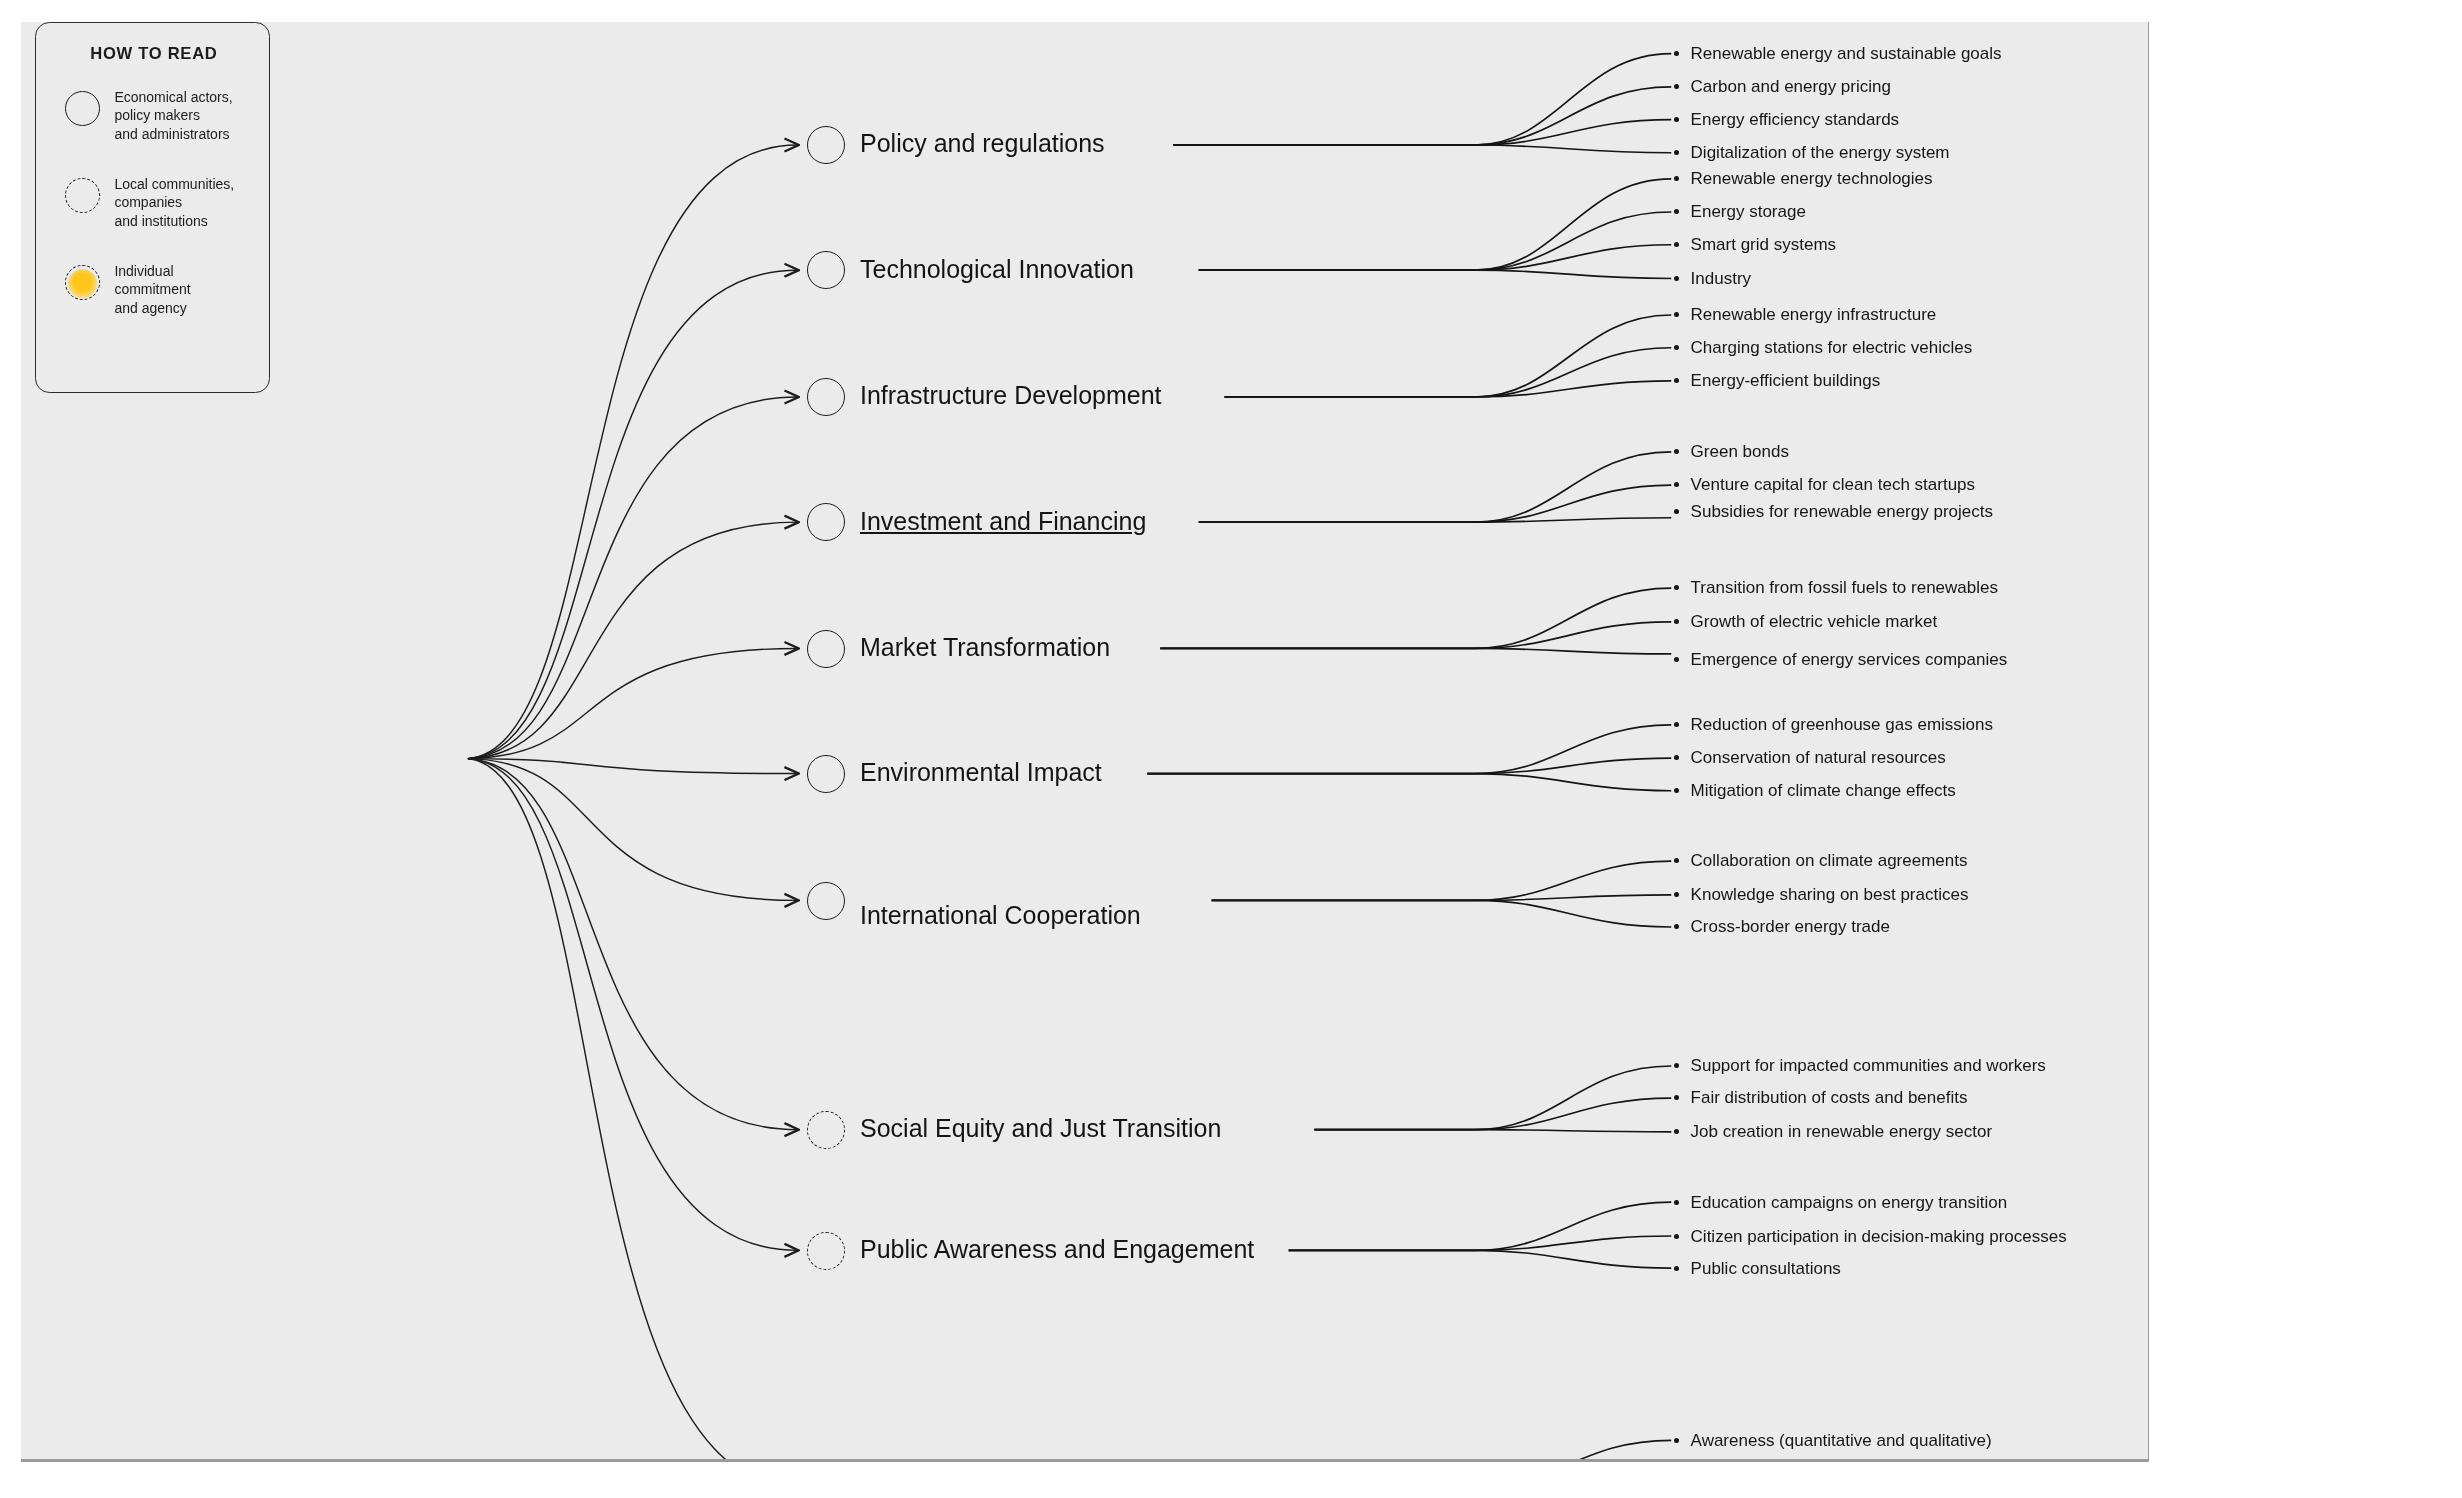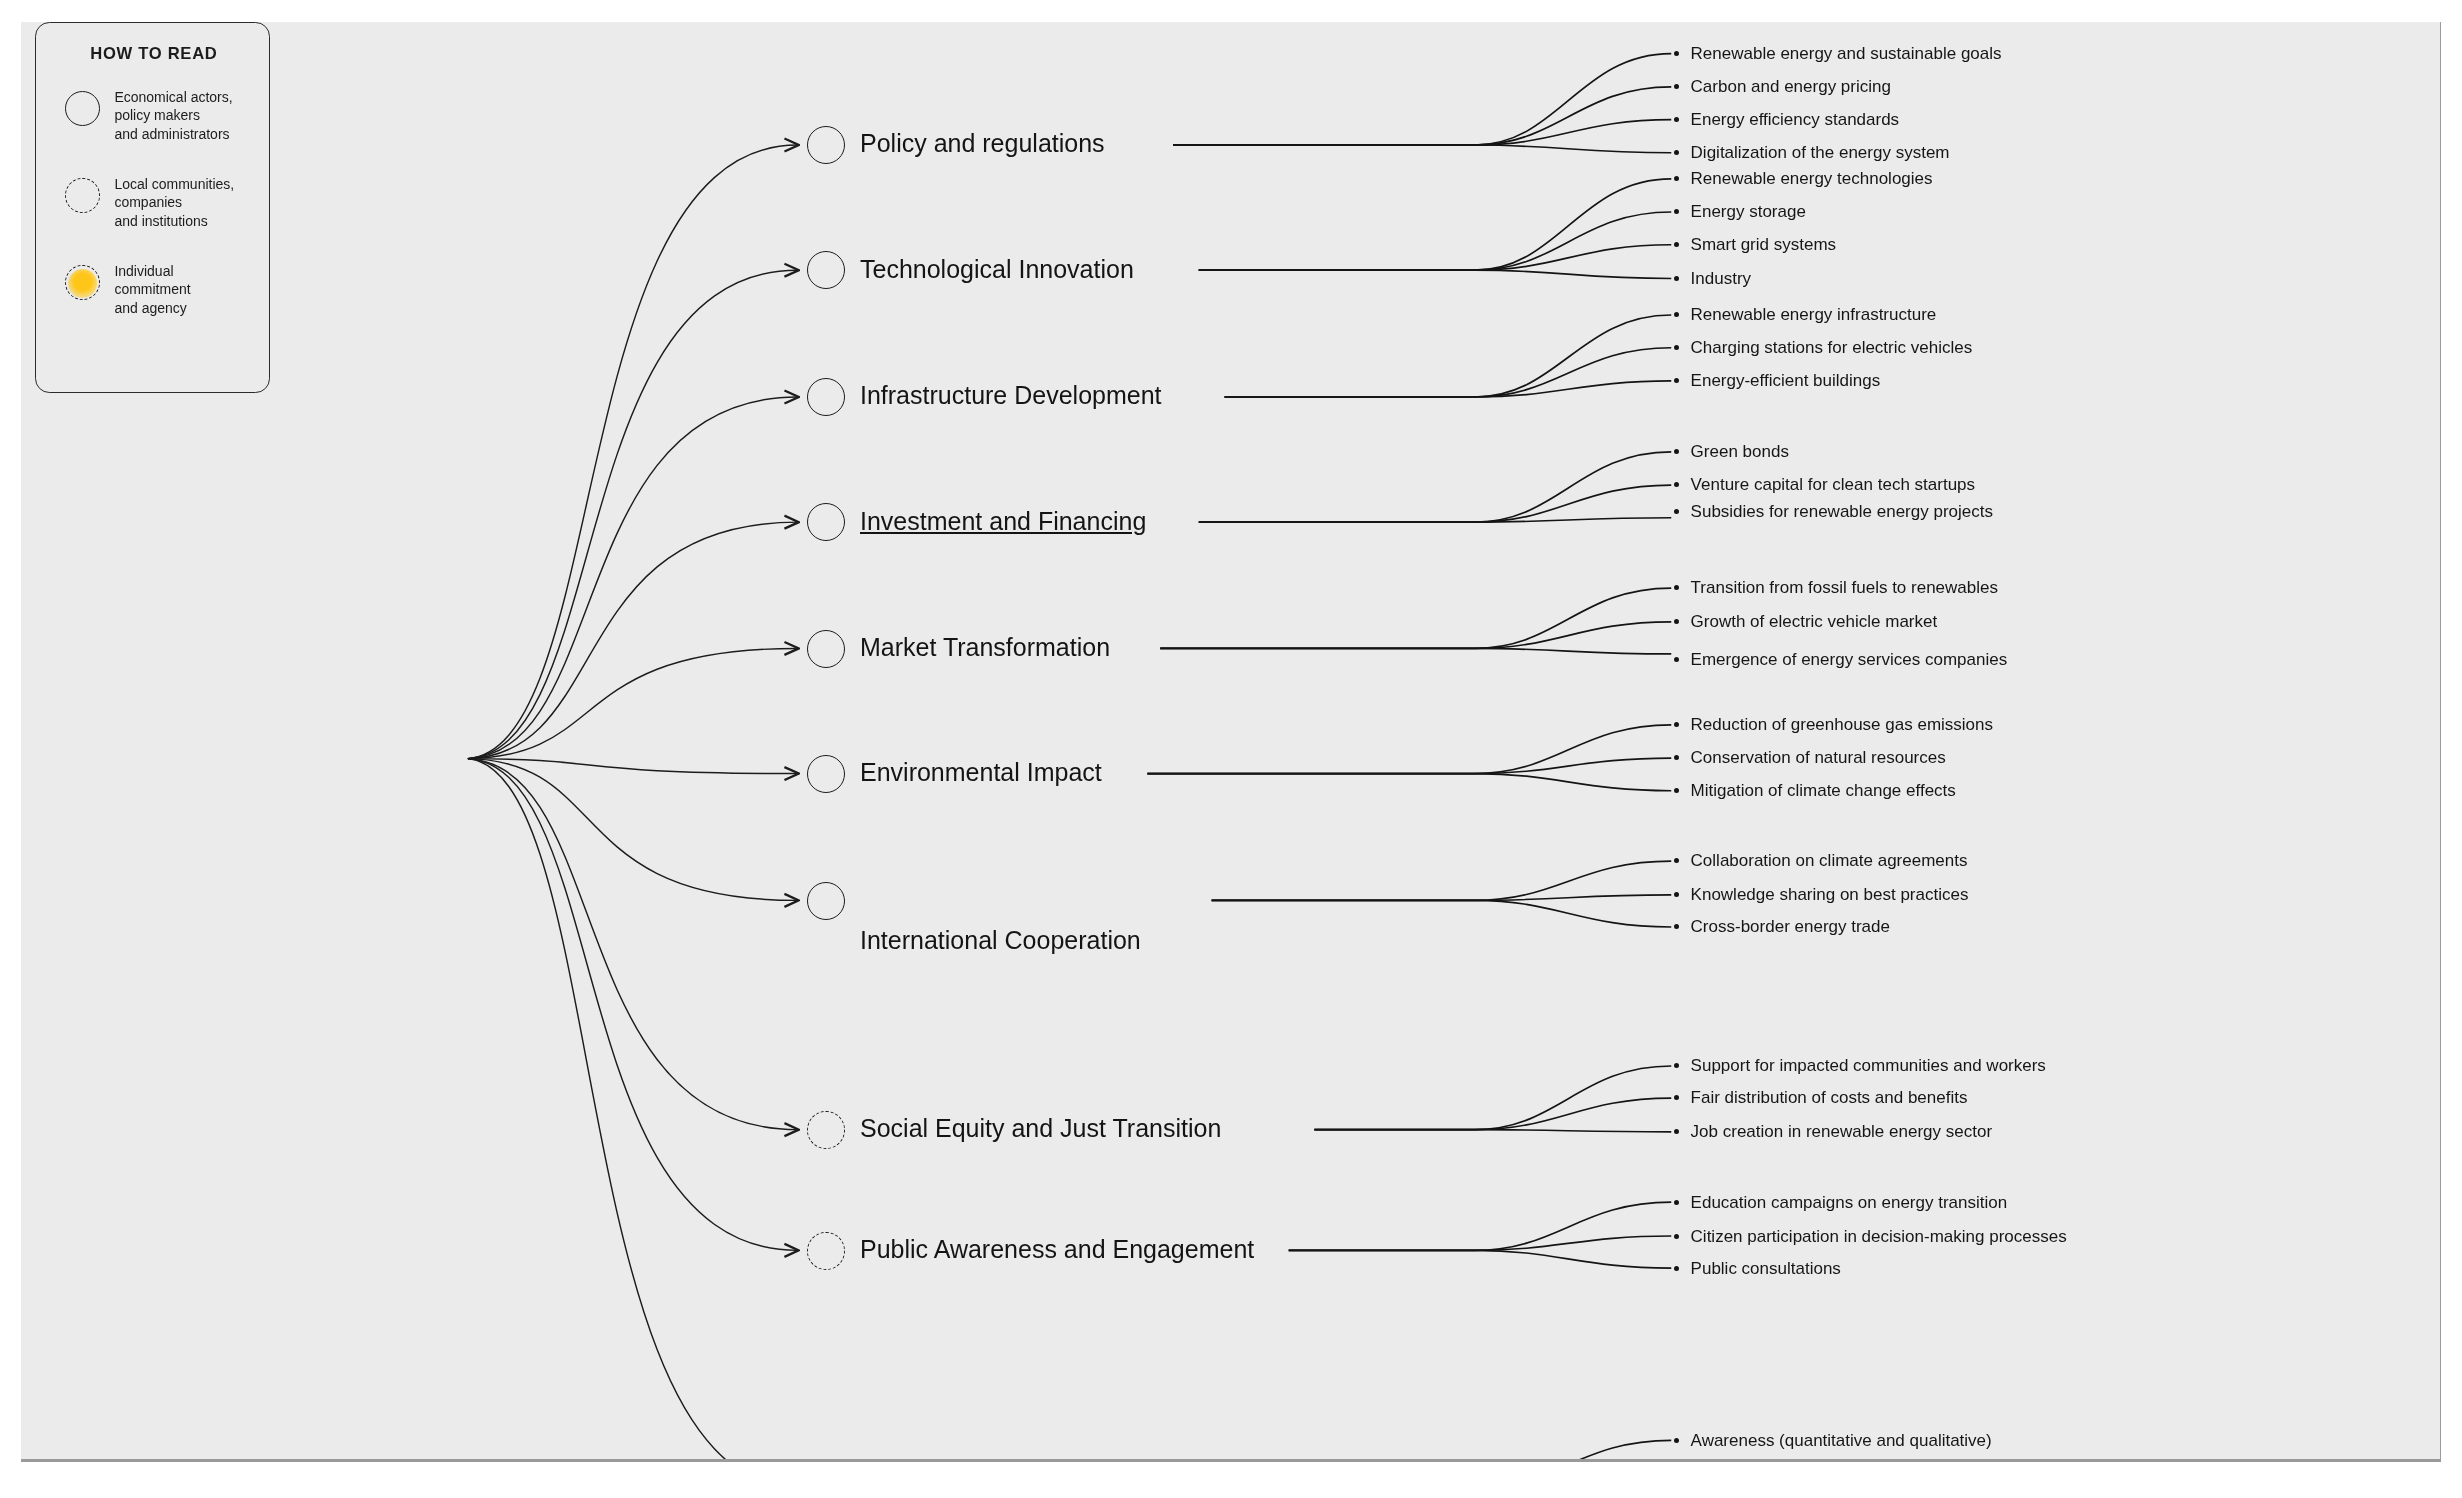--- a/index.html
+++ b/index.html
@@ -1,18 +1,18 @@
 <!DOCTYPE html>
 <html style="font-size:8.9px"><head>
 <meta charset="utf-8">
 <style>
   html,body{margin:0;padding:0;background:#ffffff;}
   body{width:2462px;height:1499px;font-family:"Liberation Sans",sans-serif;}
   #canvas{
-    position:absolute;left:21px;top:22px;width:2420px;height:1440px;
+    position:absolute;left:21px;top:22px;width:2128px;height:1440px;
     background:#ebebeb;
     border-right:0.6px solid #9a9a9a;
     border-bottom:3.9px solid #9a9a9a;
     box-sizing:border-box;
     overflow:hidden;
   }
   svg.layer{position:absolute;left:0;top:0;width:2420px;height:1440px;overflow:visible;pointer-events:none;}
 
   
   #legend{
@@ -200,21 +200,21 @@
         <div class="node-ring solid" style="top: 733px;"></div>
         <div class="node-label" style="top: 736px;">Environmental Impact</div>
         <div class="sub-list" style="top: 691px;">
           <div class="sub-item" style="position: absolute; top: 0px;"><span class="bullet"></span><span>Reduction of greenhouse gas emissions</span></div>
           <div class="sub-item" style="position: absolute; top: 33px;"><span class="bullet"></span><span>Conservation of natural resources</span></div>
           <div class="sub-item" style="position: absolute; top: 66px;"><span class="bullet"></span><span>Mitigation of climate change effects</span></div>
         </div>
       </div>
       <div class="branch">
         <div class="node-ring solid" style="top: 860px;"></div>
-        <div class="node-label" style="top: 904px;">International Cooperation</div>
+        <div class="node-label" style="top: 879px;">International Cooperation</div>
         <div class="sub-list" style="top: 827px;">
           <div class="sub-item" style="position: absolute; top: 0px;"><span class="bullet"></span><span>Collaboration on climate agreements</span></div>
           <div class="sub-item" style="position: absolute; top: 34px;"><span class="bullet"></span><span>Knowledge sharing on best practices</span></div>
           <div class="sub-item" style="position: absolute; top: 66px;"><span class="bullet"></span><span>Cross-border energy trade</span></div>
         </div>
       </div>
       <div class="branch">
         <div class="node-ring dashed" style="top: 1089px;"></div>
         <div class="node-label" style="top: 1092px;">Social Equity and Just Transition</div>
         <div class="sub-list" style="top: 1032px;">

